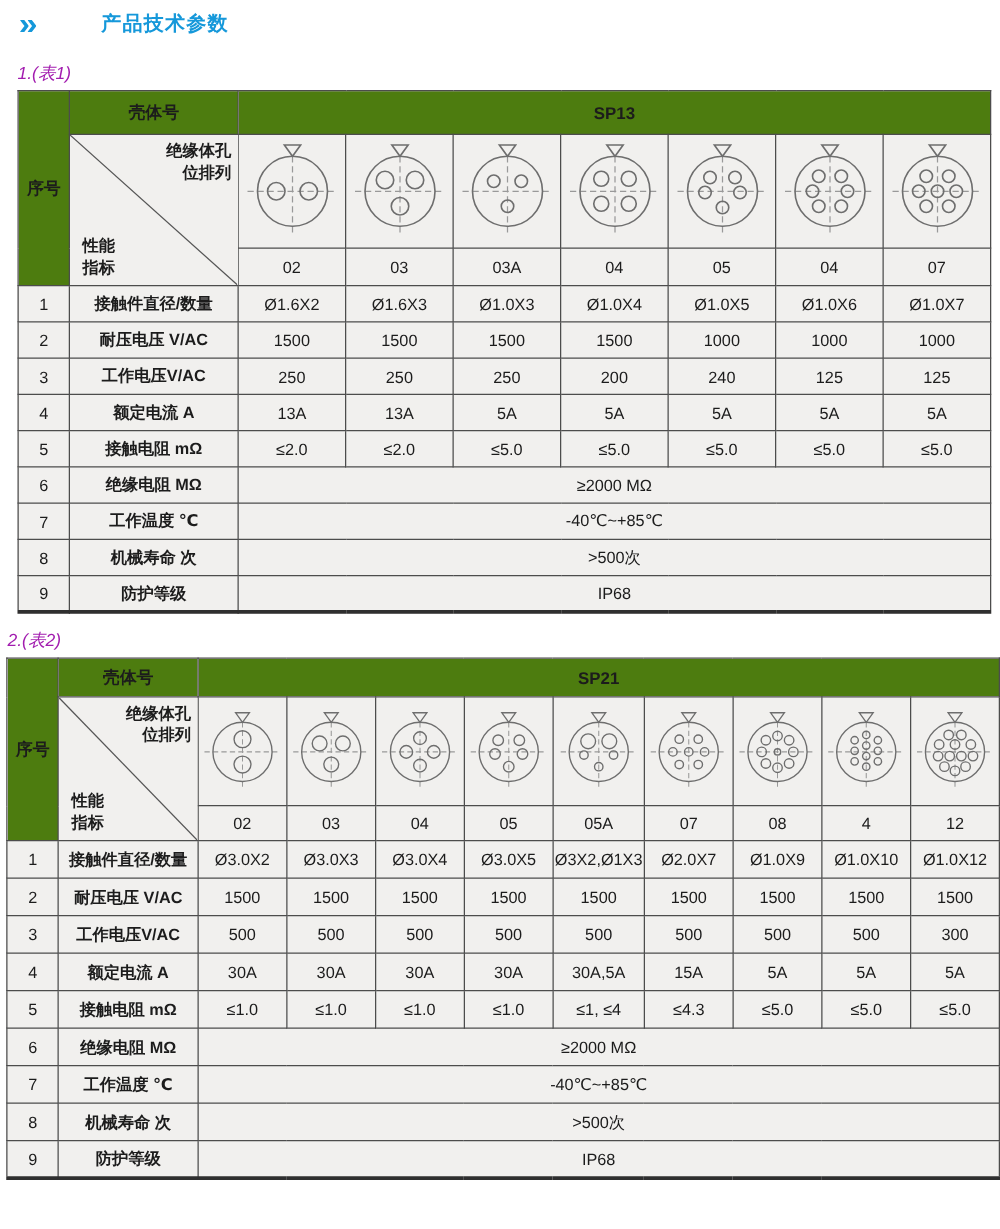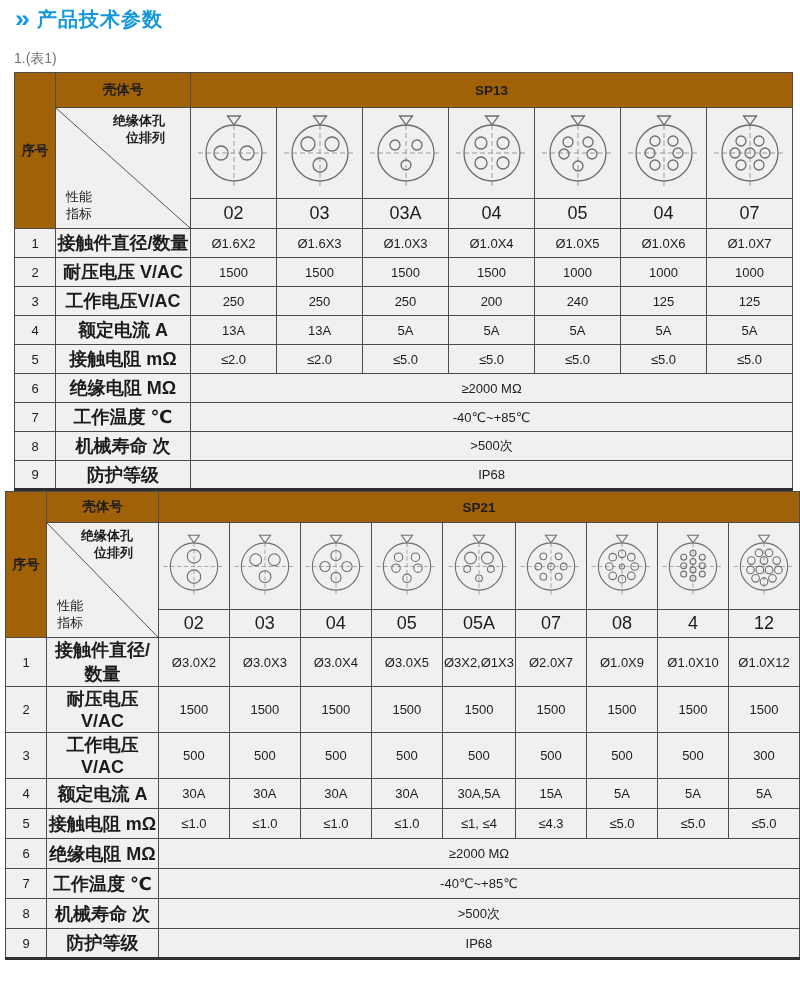--- a/index.html
+++ b/index.html
@@ -2,45 +2,45 @@
 <html><head>
 <meta charset="utf-8">
 <style>
   html,body{margin:0;padding:0;background:#ffffff;}
   body{width:800px;height:983px;font-family:"Liberation Sans","DejaVu Sans",sans-serif;color:#222;overflow:hidden;}
   .page{position:relative;width:800px;height:983px;}
 
   
   .title-row{display:flex;align-items:center;gap:9px;padding:6px 0 0 15px;}
   .title-icon{color:#1598da;font-size:27px;font-weight:900;line-height:1;letter-spacing:-2px;transform:scaleY(.9);}
-  .page-title{color:#1598da;font-size:20px;font-weight:bold;letter-spacing:1px;}
-
-  .section-label{margin:17px 0 4px 14px;font-size:14px;color:#737373;}
+  .page-title{color:#1598da;font-size:16px;font-weight:bold;letter-spacing:1px;margin-left:44px;}
+
+  .section-label{margin:17px 0 4px 14px;font-size:14px;color:#a21caf;font-style:italic;}
   .section-label.second{margin-left:6px;margin-top:13px;}
 
   
   table.spec{border-collapse:collapse;table-layout:fixed;border:1px solid #3c3c3c;
              border-bottom:3px solid #2f2f2f;background:#f1f0ee;}
   table.spec td{border:1px solid #4c4c4c;text-align:center;vertical-align:middle;
                 padding:0 1px;font-size:13px;background:#f1f0ee;color:#1c1c1c;overflow:hidden;}
-  table.spec td.hdr{background:#a16207;font-weight:bold;font-size:13.5px;}
-  table.spec td.lab{font-weight:bold;font-size:18px;}
+  table.spec td.hdr{background:#4d7c0f;font-weight:bold;font-size:13.5px;}
+  table.spec td.lab{font-weight:bold;font-size:13px;}
   table.spec td.no-cell{font-size:13px;}
-  table.spec td.code-cell{font-size:18px;margin-left:15px;}
+  table.spec td.code-cell{font-size:13px;margin-left:15px;}
   .t1{margin-left:14px;}
   .t2{margin-left:5px;}
   .t1 .r-head{height:35px;} .t1 .r-diag{height:91px;} .t1 .r-code{height:30px;} .t1 .r-data{height:29px;}
   .t2 .r-head{height:31px;} .t2 .r-diag{height:87px;} .t2 .r-code{height:28px;} .t2 .r-data{height:30px;}
 
   
   td.diag-cell{position:relative;padding:0;}
   .diagline{position:absolute;left:0;top:0;width:100%;height:100%;display:block;}
   .diagline line{stroke:#555;stroke-width:1;vector-effect:non-scaling-stroke;}
-  .corner-top{position:absolute;top:5px;right:25px;text-align:right;font-weight:bold;font-size:13px;line-height:1.3;}
-  .corner-bottom{position:absolute;bottom:5px;left:10px;text-align:left;font-weight:normal;font-size:13px;line-height:1.3;}
+  .corner-top{position:absolute;top:5px;right:5px;text-align:right;font-weight:bold;font-size:13px;line-height:1.3;}
+  .corner-bottom{position:absolute;bottom:5px;left:10px;text-align:left;font-weight:bold;font-size:13px;line-height:1.3;}
 
   
   svg.conn{display:block;margin:0 auto;}
   .t1 svg.conn{width:80px;height:84px;}
   .t2 svg.conn{width:68px;height:71px;}
   svg.conn .outline{fill:none;stroke:#6e6e6e;stroke-width:1.3;}
   svg.conn .pin{fill:none;stroke:#6e6e6e;stroke-width:1.3;}
   svg.conn .dash{stroke:#999;stroke-width:1;stroke-dasharray:5 3;fill:none;}
 </style>
 </head>
@@ -255,20 +255,21 @@
           </tr>
           <tr class="r-data">
             <td class="no-cell">9</td>
             <td class="lab">防护等级</td>
             <td colspan="7">IP68</td>
           </tr>
         </tbody>
       </table>
     </div>
 
+  <div class="section-label second">2.(表2)</div>
   <div>
       <table class="spec t2">
         <colgroup>
           <col style="width: 42px;">
           <col style="width: 114px;">
           <col style="width: 70px;">
           <col style="width: 70px;">
           <col style="width: 70px;">
           <col style="width: 70px;">
           <col style="width: 70px;">

